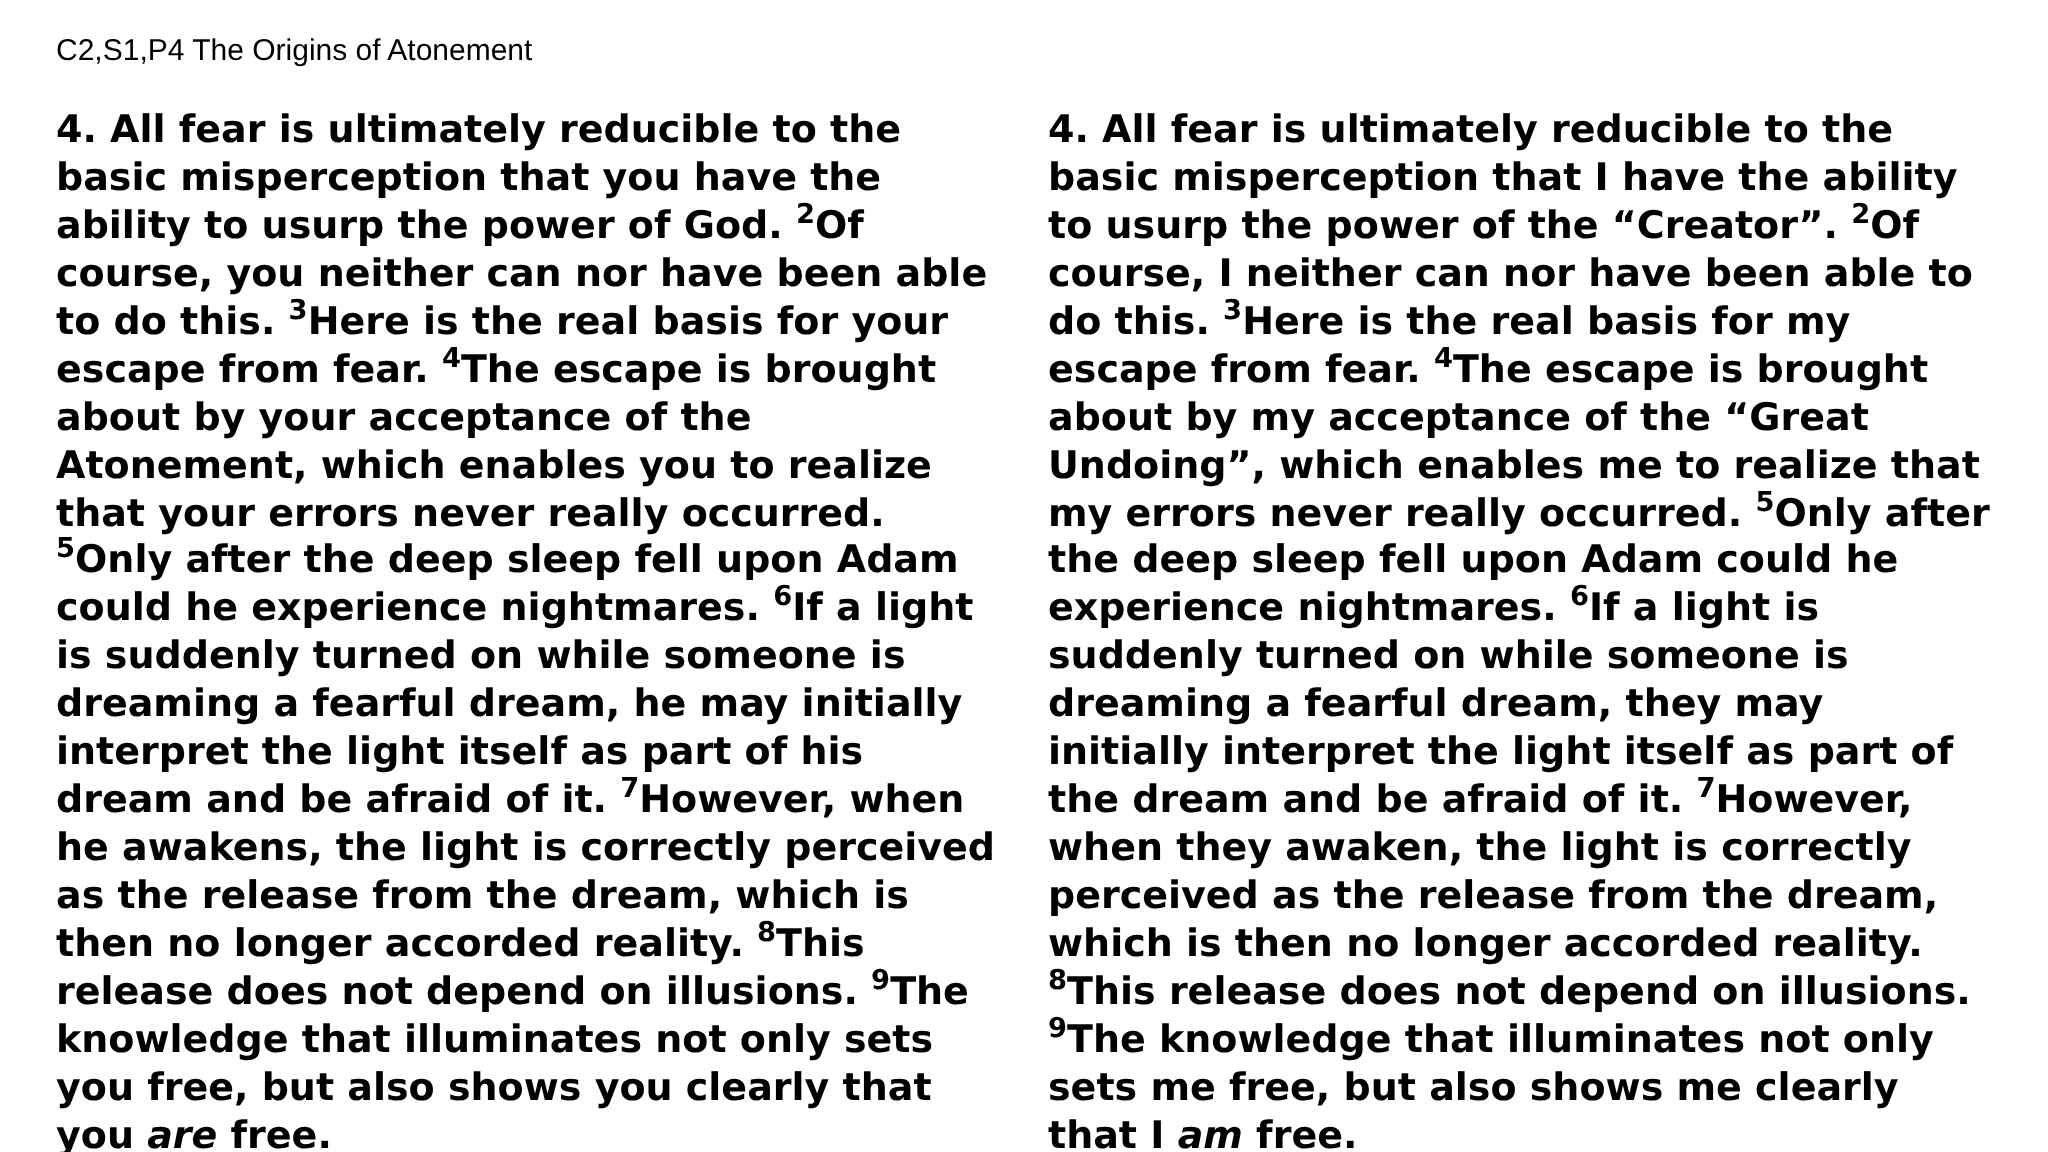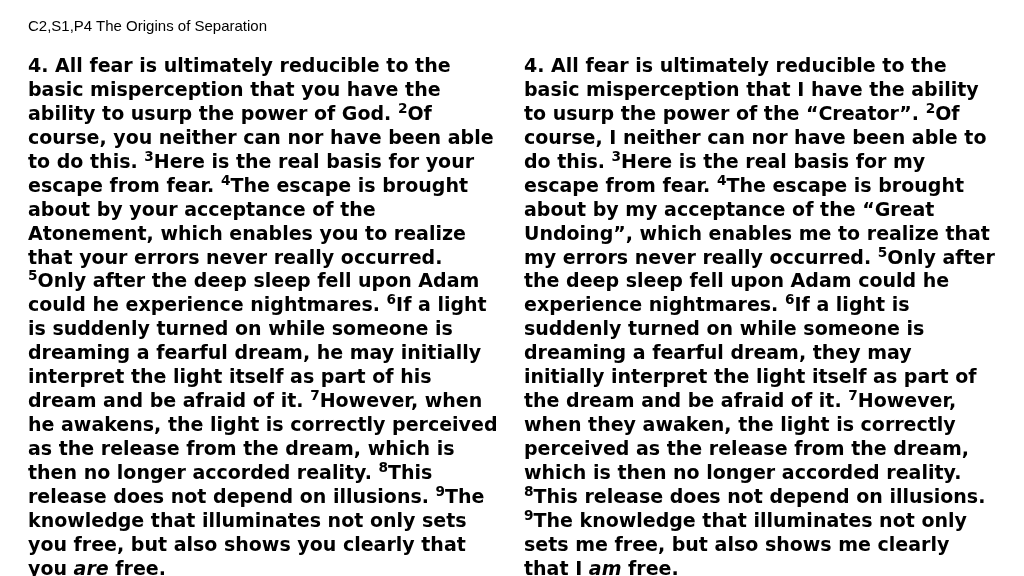--- a/index.html
+++ b/index.html
@@ -57,21 +57,21 @@
   }
   .ital {
     font-style: italic;
   }
 </style>
 </head>
 <body>
 
 <div class="slide">
 
-  <div class="slide-title">C2,S1,P4 The Origins of Separation</div>
+  <div class="slide-title">C2,S1,P4 The Origins of Atonement</div>
 
   <div class="columns">
     <div class="column">
       <p><span>4. All fear is ultimately reducible to the basic misperception that you have the ability to usurp the power of God. </span><sup>2</sup><span>Of course, you neither can nor have been able to do this. </span><sup>3</sup><span>Here is the real basis for your escape from fear. </span><sup>4</sup><span>The escape is brought about by your acceptance of the Atonement, which enables you to realize that your errors never really occurred. </span><sup>5</sup><span>Only after the deep sleep fell upon Adam could he experience nightmares. </span><sup>6</sup><span>If a light is suddenly turned on while someone is dreaming a fearful dream, he may initially interpret the light itself as part of his dream and be afraid of it. </span><sup>7</sup><span>However, when he awakens, the light is correctly perceived as the release from the dream, which is then no longer accorded reality. </span><sup>8</sup><span>This release does not depend on illusions. </span><sup>9</sup><span>The knowledge that illuminates not only sets you free, but also shows you clearly that you </span><em class="ital">are</em><span> free.</span></p>
     </div>
     <div class="column">
       <p><span>4. All fear is ultimately reducible to the basic misperception that I have the ability to usurp the power of the “Creator”. </span><sup>2</sup><span>Of course, I neither can nor have been able to do this. </span><sup>3</sup><span>Here is the real basis for my escape from fear. </span><sup>4</sup><span>The escape is brought about by my acceptance of the “Great Undoing”, which enables me to realize that my errors never really occurred. </span><sup>5</sup><span>Only after the deep sleep fell upon Adam could he experience nightmares. </span><sup>6</sup><span>If a light is suddenly turned on while someone is dreaming a fearful dream, they may initially interpret the light itself as part of the dream and be afraid of it. </span><sup>7</sup><span>However, when they awaken, the light is correctly perceived as the release from the dream, which is then no longer accorded reality. </span><sup>8</sup><span>This release does not depend on illusions. </span><sup>9</sup><span>The knowledge that illuminates not only sets me free, but also shows me clearly that I </span><em class="ital">am</em><span> free.</span></p>
     </div>
   </div>
 

